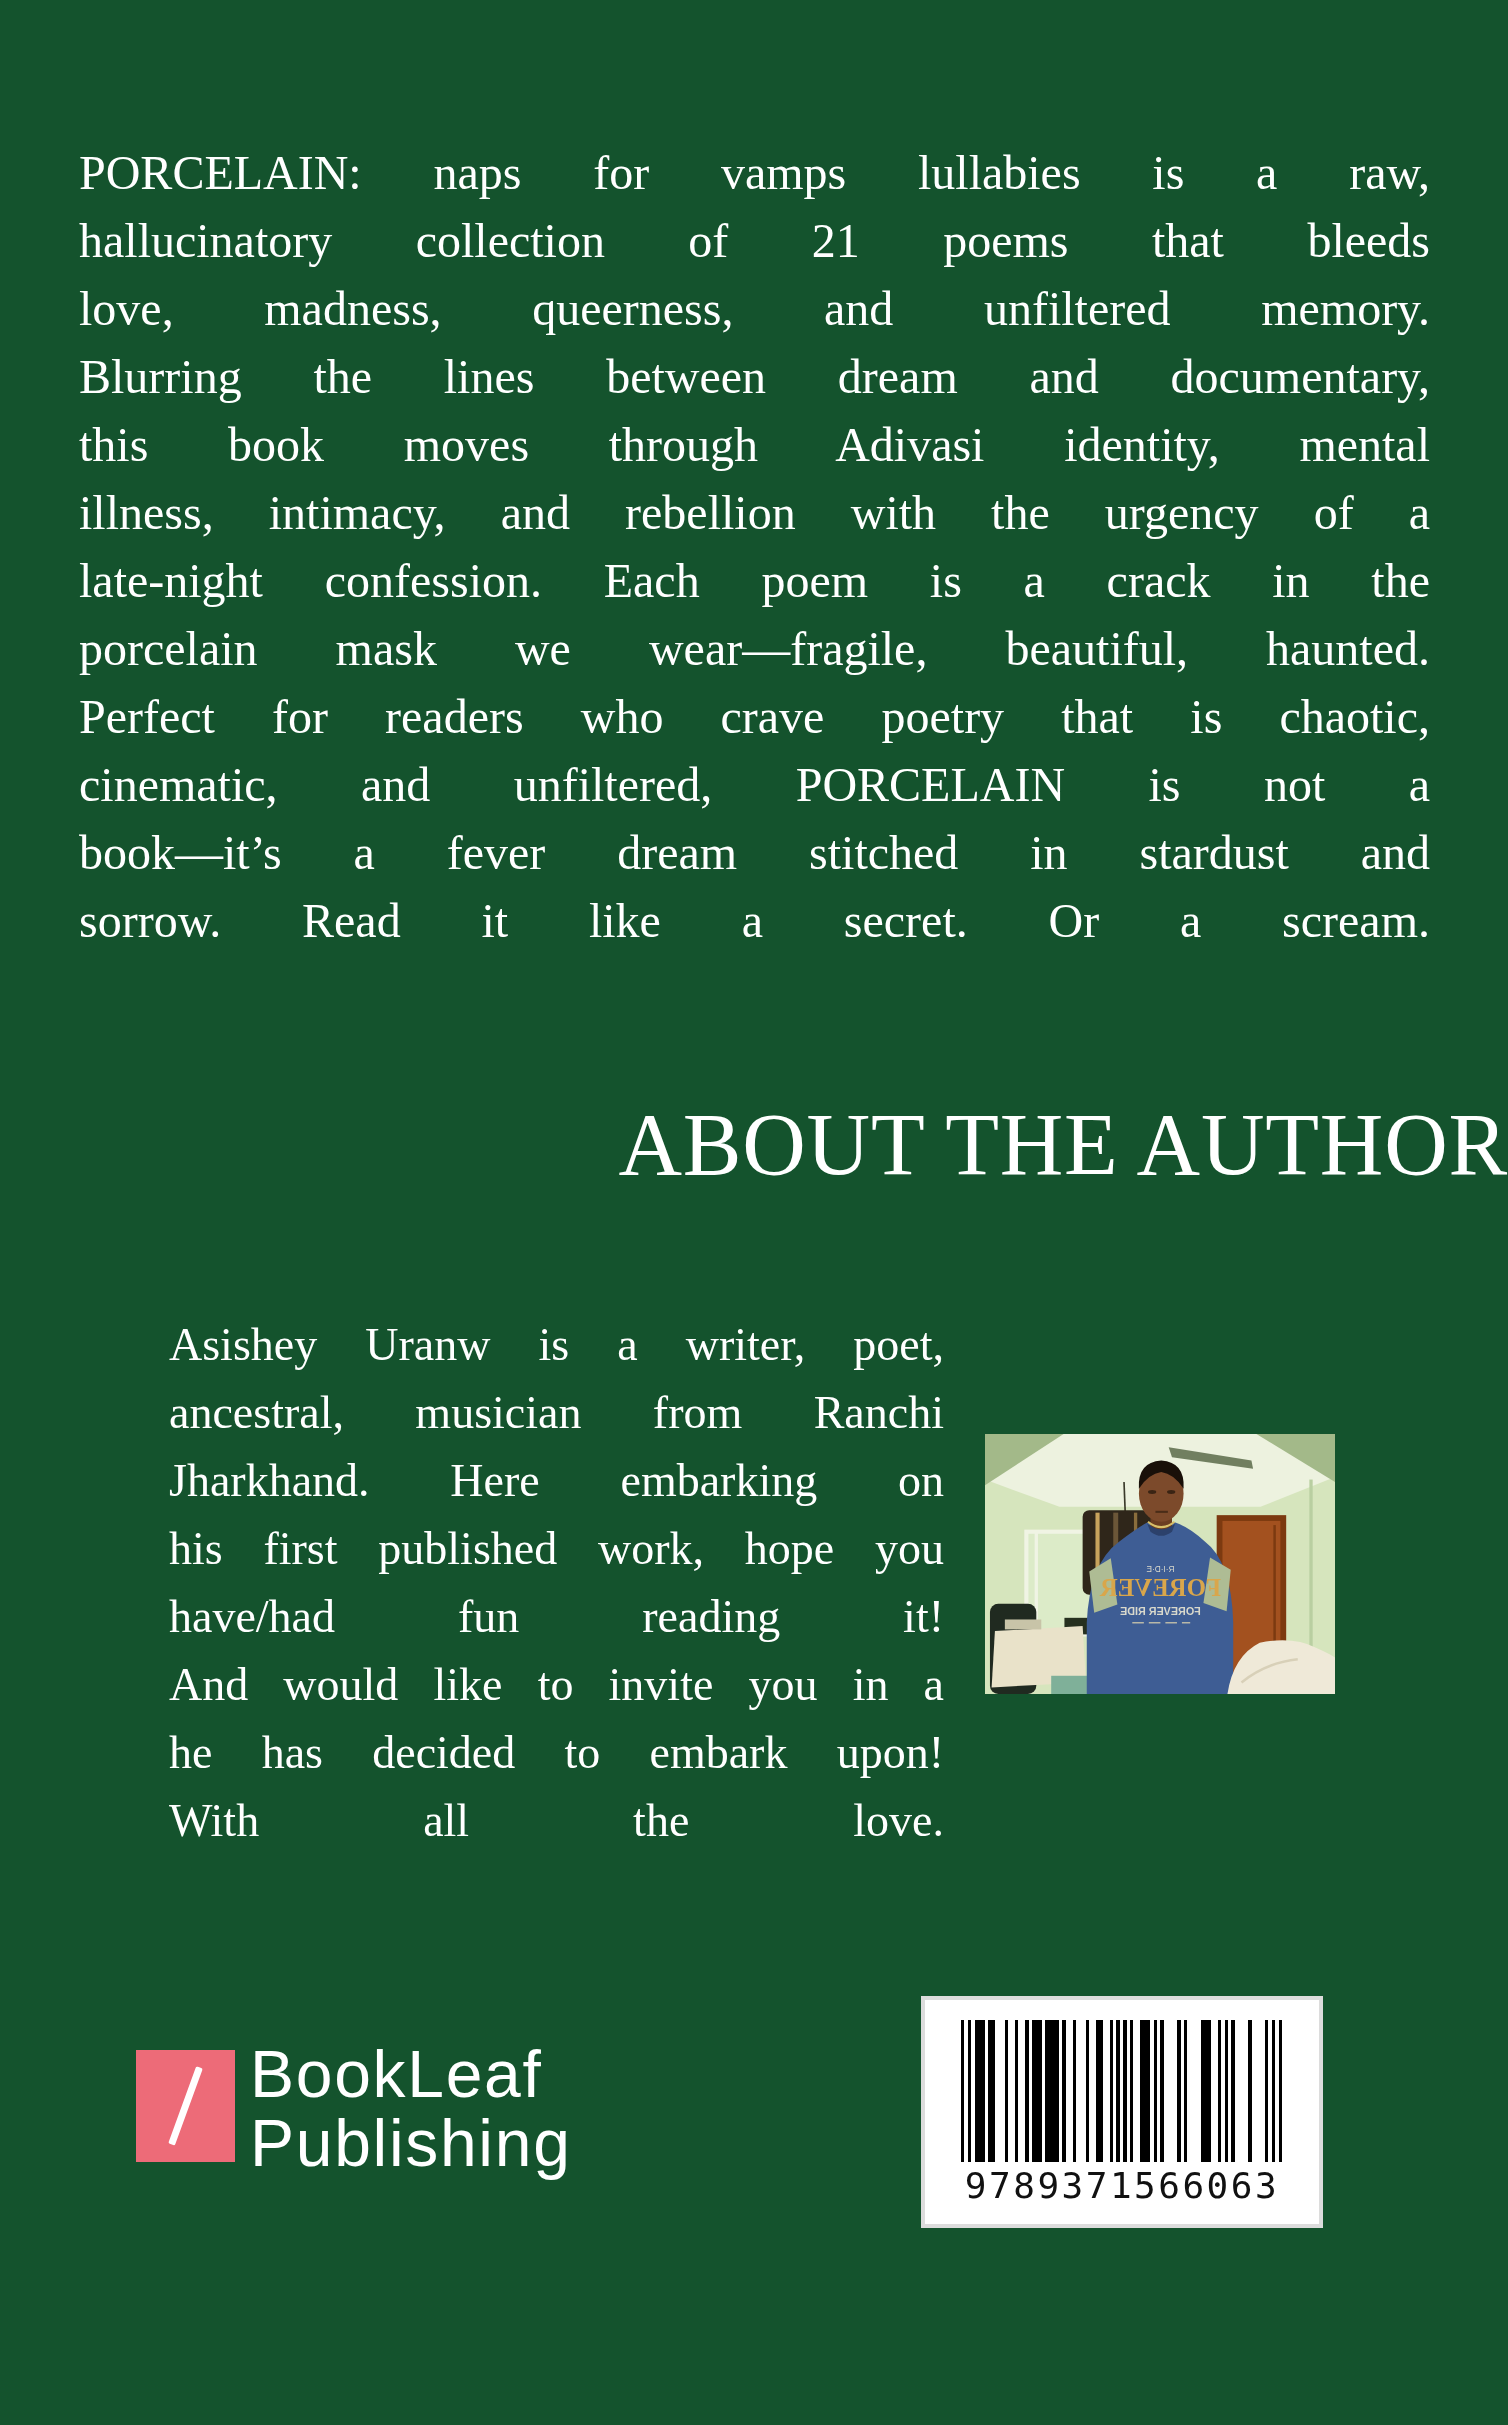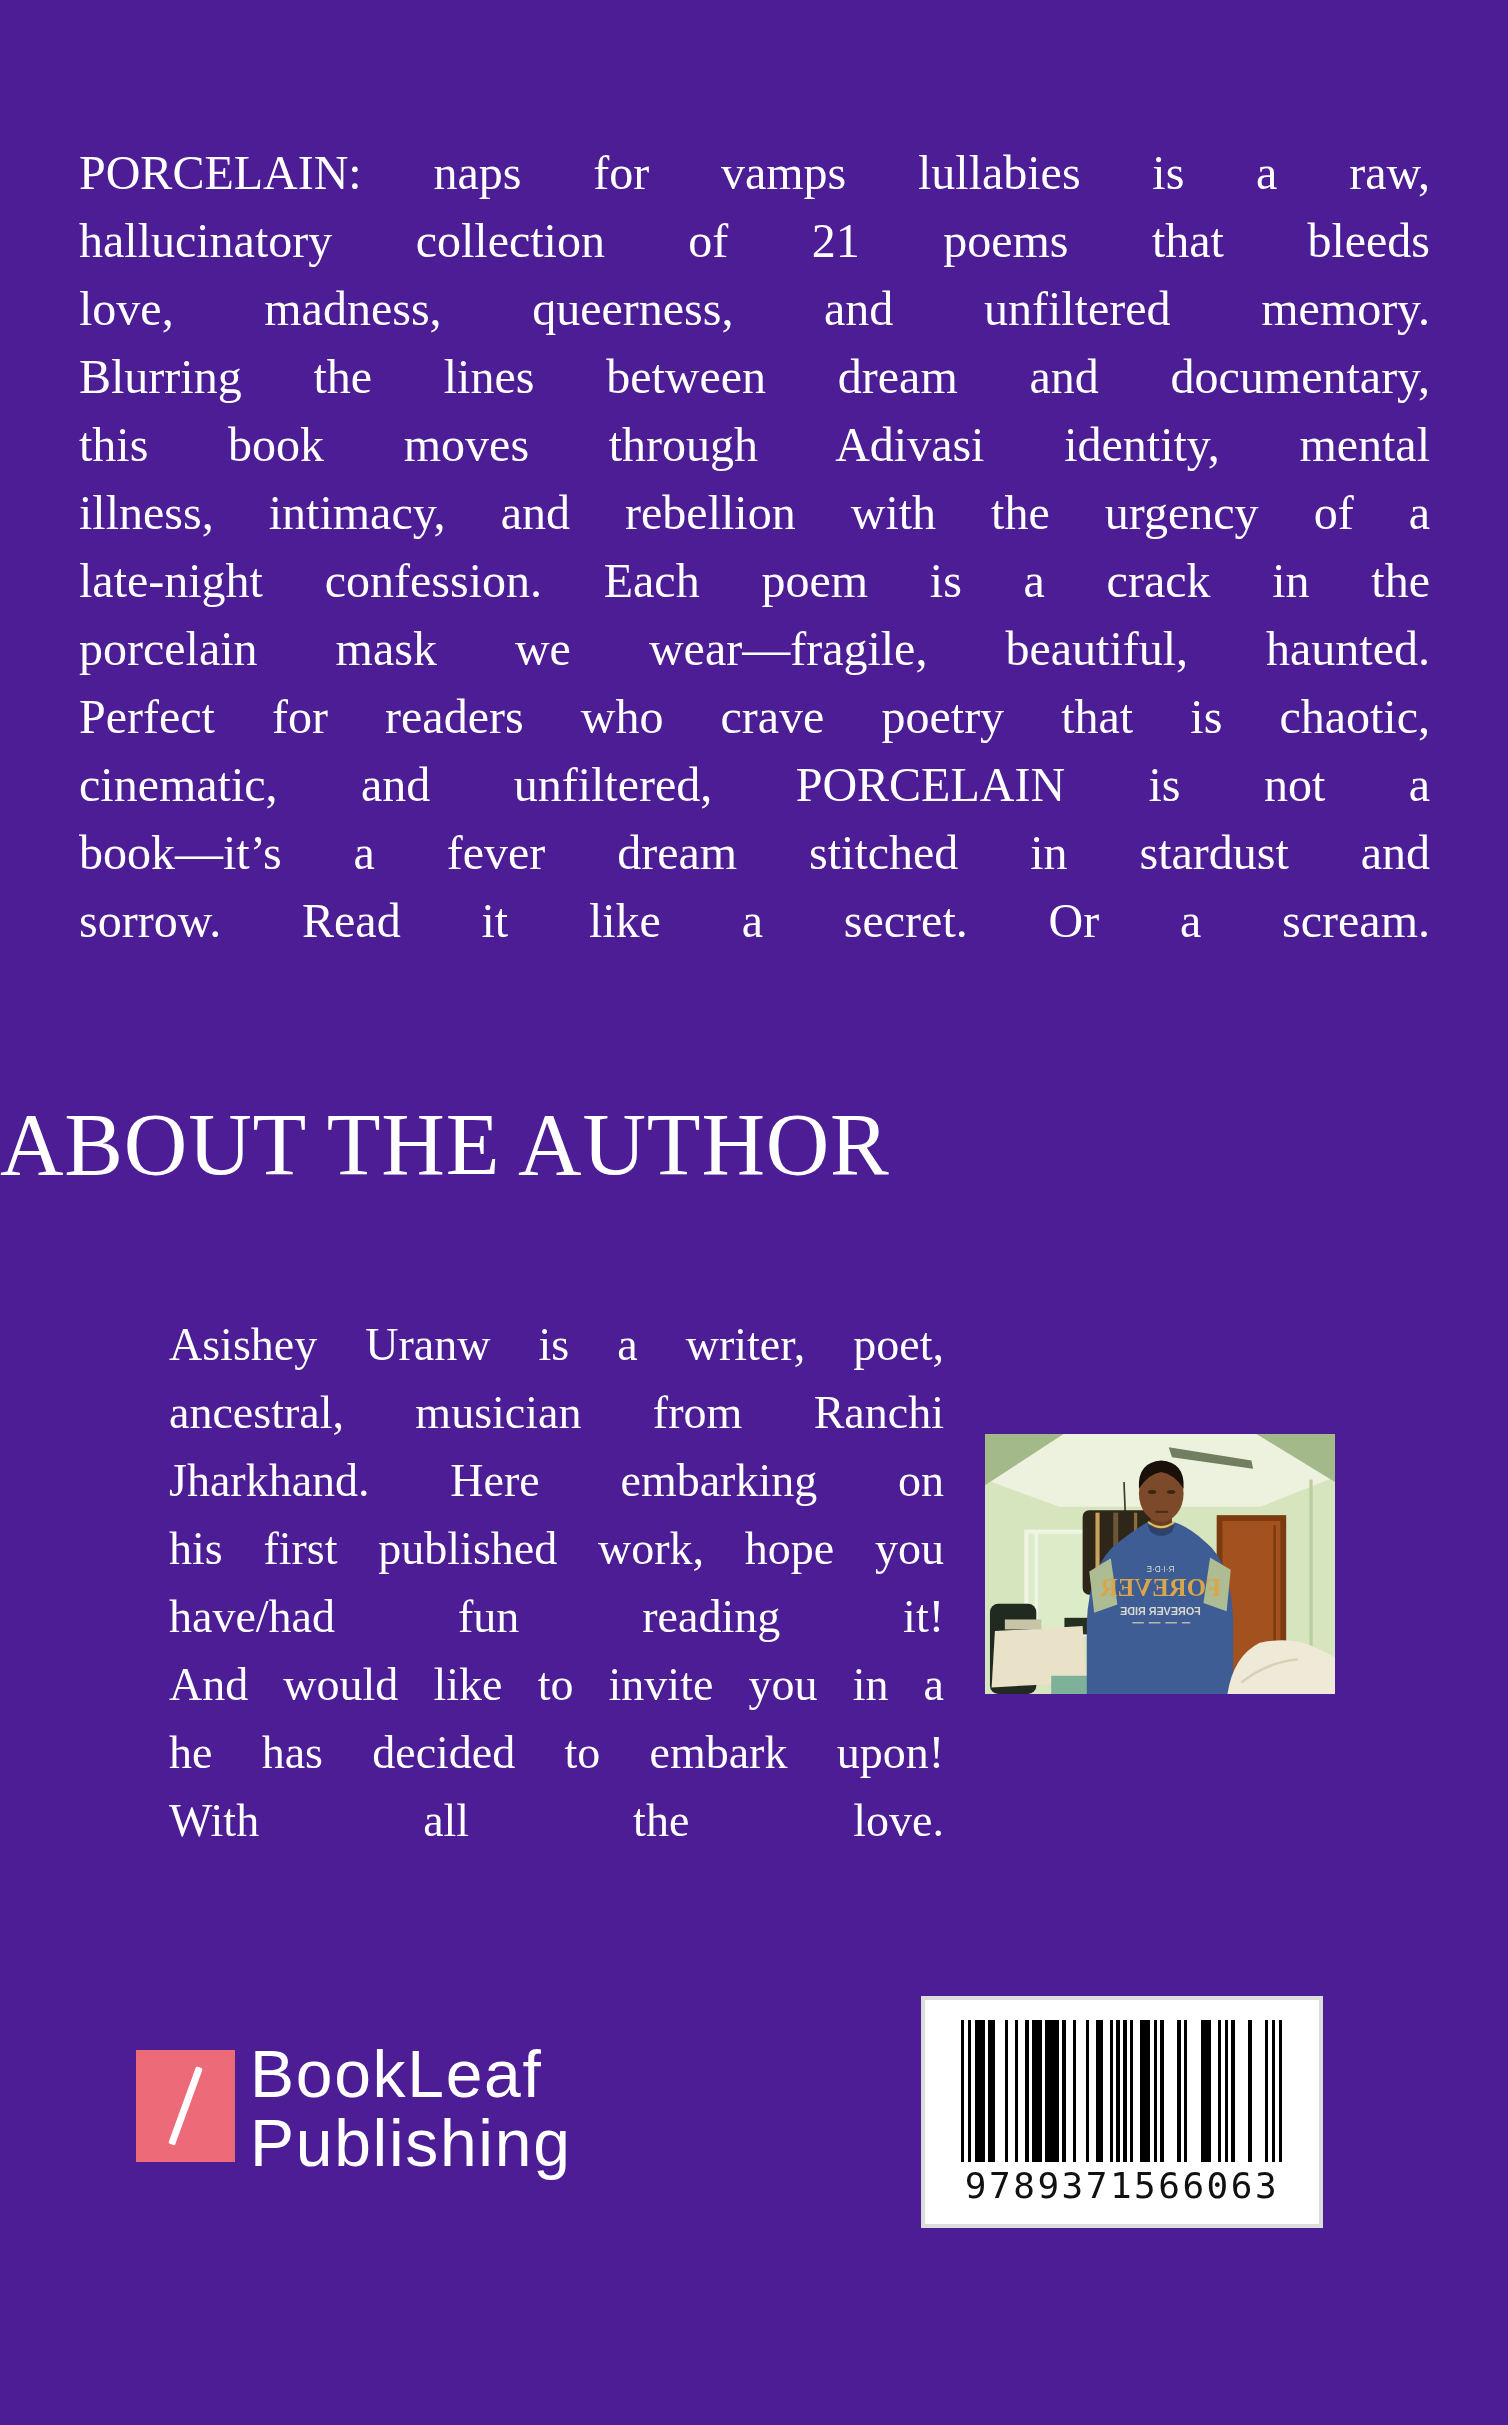--- a/index.html
+++ b/index.html
@@ -1,25 +1,25 @@
 <!DOCTYPE html>
 <html style="font-size:13.2px"><head>
 <meta charset="utf-8">
 <style>
   html,body{margin:0;padding:0;background:#000;}
-  #cover{position:relative;width:1508px;height:2426px;background:#4c1d95;overflow:hidden;
+  #cover{position:relative;width:1508px;height:2426px;background:#14532d;overflow:hidden;
          font-family:"Liberation Serif","DejaVu Serif",serif;color:#fff;}
 
   
   .blurb{position:absolute;left:79px;top:139px;width:1351px;}
   .blurb .line{font-size:48px;line-height:68px;white-space:normal;
                text-align:justify;text-align-last:justify;color:#fff;}
 
   
-  .about-heading{position:absolute;left:0;top:1099px;width:100%;text-align:left;
+  .about-heading{position:absolute;left:0;top:1099px;width:100%;text-align:right;
                  font-size:88px;line-height:91px;letter-spacing:0.8px;color:#fff;}
 
   
   .bio{position:absolute;left:169px;top:1311px;width:775px;}
   .bio .line{font-size:46px;line-height:68px;text-align:justify;text-align-last:justify;color:#fff;}
 
   
   .photo{position:absolute;left:985px;top:1434px;width:350px;height:260px;overflow:hidden;}
   .photo svg{display:block;width:100%;height:100%;}
 

